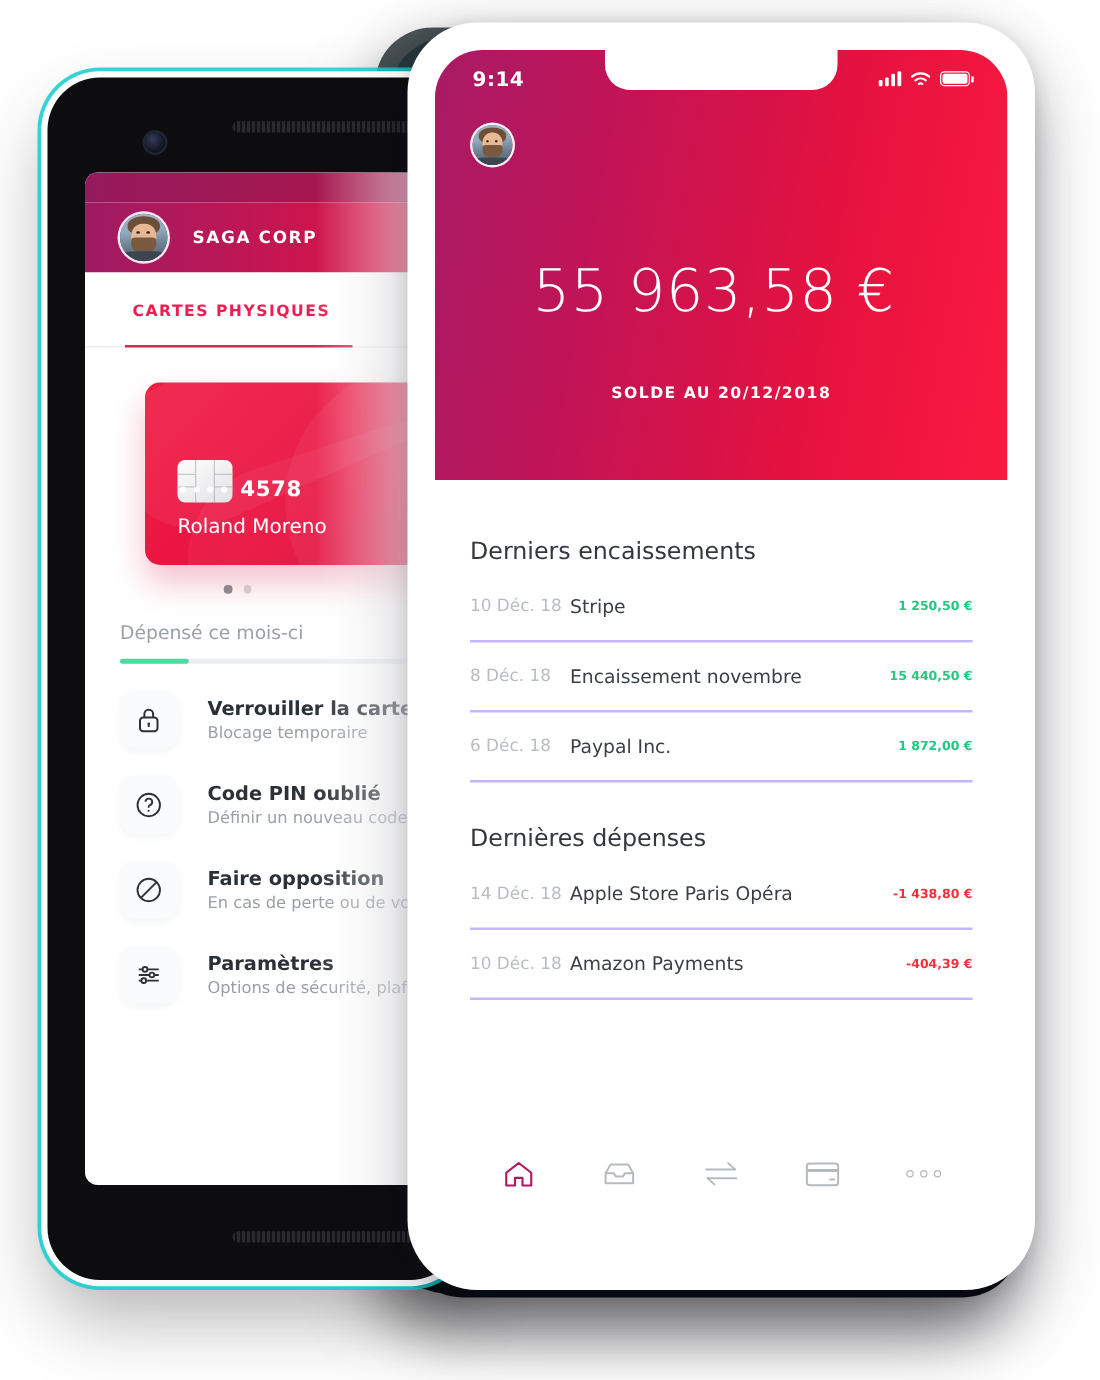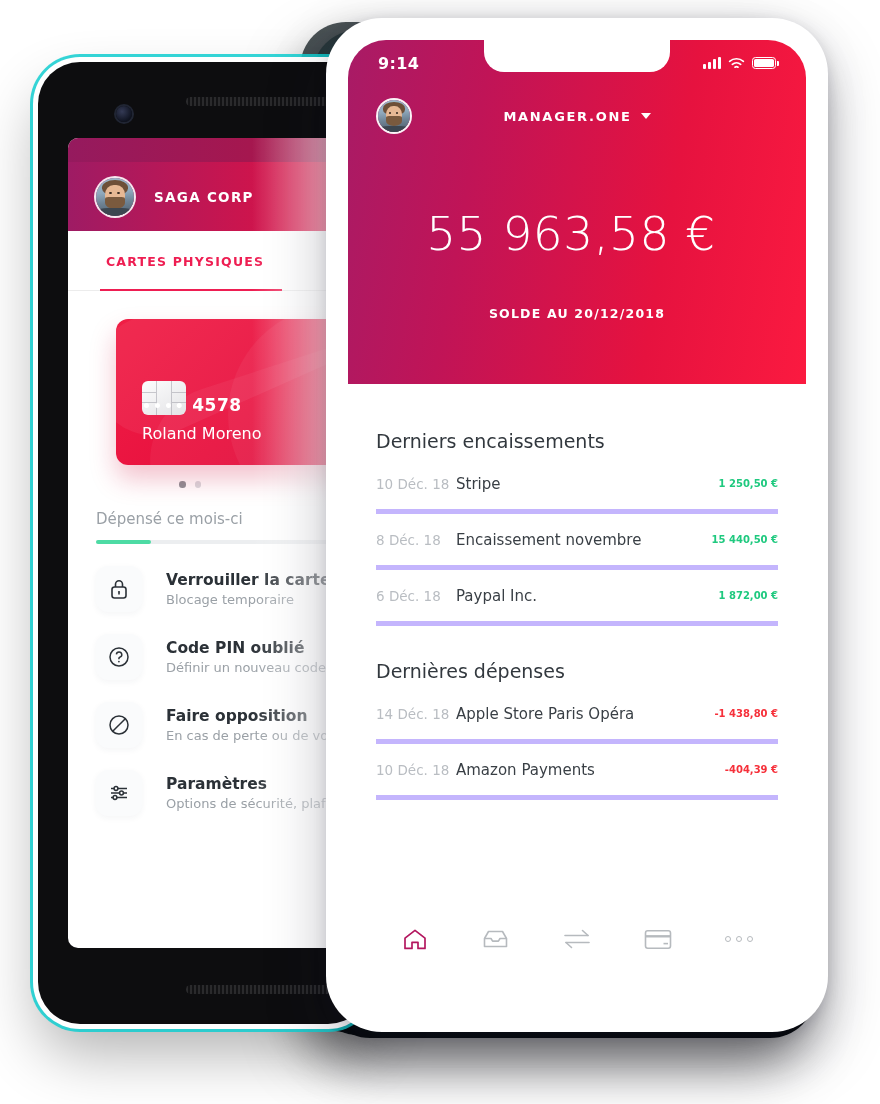--- a/index.html
+++ b/index.html
@@ -29,21 +29,21 @@
      box-shadow:0 0 0 2px rgba(90,110,160,.25); }
   .phoneL .grilleTop{ position:absolute; left:148px; top:35px; width:190px; height:9px;
      border-radius:5px; background:repeating-linear-gradient(90deg,#2a2a2c 0 2px,#121214 2px 4px); }
   .phoneL .grilleBot{ position:absolute; left:148px; bottom:30px; width:190px; height:9px;
      border-radius:5px; background:repeating-linear-gradient(90deg,#2a2a2c 0 2px,#121214 2px 4px); }
 
   .screenL{ position:absolute; left:30px; top:76px; right:-2px; bottom:76px;
      background:#ffffff; border-radius:10px 0 0 10px; overflow:hidden; }
 
   .lHeadTop{ height:24px; background:linear-gradient(90deg,#951a5e,#b01545); }
-  .lHead{ height:69px; background:linear-gradient(90deg,#9e1b64,#d81347 75%,#e81443);
+  .lHead{ height:56px; background:linear-gradient(90deg,#9e1b64,#d81347 75%,#e81443);
      display:flex; align-items:center; padding-left:28px; }
   .lHead .av{ width:38px; height:38px; border-radius:50%; overflow:hidden;
      box-shadow:0 0 0 2px rgba(255,255,255,.9); flex:0 0 auto; }
   .lHead .corp{ margin-left:20px; color:#fff; font-weight:bold; font-size:13.5px;
      letter-spacing:1.3px; }
 
   .tabs{ position:relative; height:60px; display:flex; align-items:center; padding-left:38px;
      background:#fff; }
   .tabs .tab{ color:#ee1e52; font-size:12.5px; font-weight:bold; letter-spacing:1.2px; }
   .tabUl{ position:absolute; left:32px; bottom:0; width:182px; height:2.5px; background:#ee1e52; }
@@ -135,21 +135,21 @@
      border-top:6px solid #fff; }
 
   .balance{ position:absolute; left:0; right:12px; top:166px; text-align:center; color:#fff;
      font-size:47px; font-weight:300; letter-spacing:.5px; }
   .asof{ position:absolute; left:0; right:0; top:266px; text-align:center; color:#fff;
      font-size:12.5px; font-weight:bold; letter-spacing:1.2px; }
 
   .rBody{ padding:12px 28px; }
   .secTitle{ font-size:19px; color:#32383e; padding:34px 0 6px 0; }
   .tbl{ width:100%; }
-  .trow{ display:flex; align-items:center; height:56px; border-bottom:5px solid #c4b5fd; }
+  .trow{ display:flex; align-items:center; height:56px; border-bottom:2px solid #c4b5fd; }
   .tdate{ width:80px; flex:0 0 auto; font-size:13.5px; color:#b9bdc2; }
   .tlabel{ flex:1 1 auto; font-size:15px; color:#393f45; }
   .tamt{ flex:0 0 auto; font-size:10px; font-weight:bold; text-align:right; }
   .pos{ color:#1fc97f; }
   .neg{ color:#f6303a; }
 
   .tabbar{ position:absolute; left:0; right:0; bottom:42px; height:58px;
      display:flex; align-items:center; justify-content:space-around; padding:0 26px; }
   .tbIco{ width:40px; height:34px; display:flex; align-items:center; justify-content:center; }
   .dots3{ display:flex; gap:5px; align-items:center; }
@@ -330,24 +330,20 @@
           <div class="rAv">
             <div class="face">
               <div class="hair"></div>
                 <div class="skin"></div>
               <div class="eye l"></div>
                 <div class="eye r"></div>
               <div class="beard"></div>
                 <div class="torso"></div>
             </div>
           </div>
-          <div class="rBrandWrap">
-            <div class="rBrand">MANAGER.ONE</div>
-            <div class="caret"></div>
-          </div>
         </div>
 
         <div class="balance">55 963,58 €</div>
         <div class="asof">SOLDE AU 20/12/2018</div>
       </div>
 
       <div class="rBody">
 
         <div class="secTitle">Derniers encaissements</div>
         <div class="tbl">

